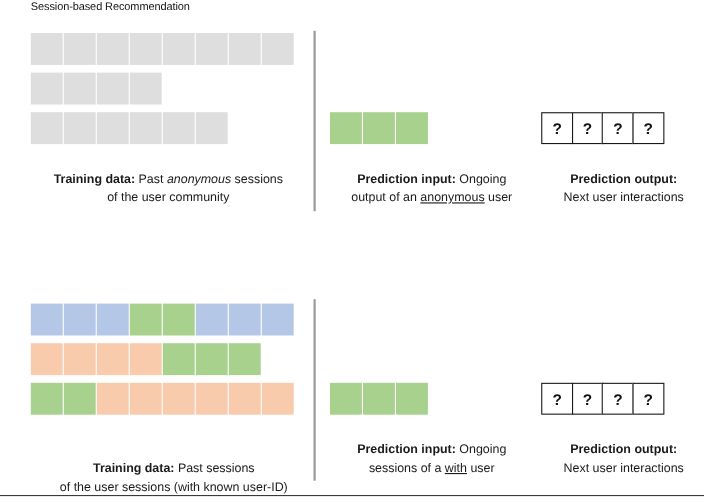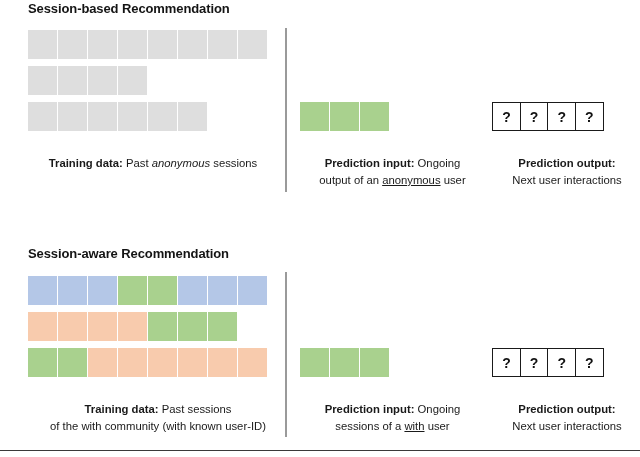--- a/index.html
+++ b/index.html
@@ -15,22 +15,22 @@
     color: #1a1a1a;
     overflow: hidden;
   }
   .page {
     position: absolute;
     inset: 0;
   }
   
   .section-title {
     position: absolute;
-    font-size: 13px;
-    font-weight: bold;
+    font-size: 10px;
+    font-weight: normal;
     letter-spacing: -0.1px;
     color: #141414;
     white-space: nowrap;
   }
   #title-top  { left: 28px; top: 1px; }
   #title-bottom { left: 28px; top: 246px; }
 
   
   .seq-row {
     position: absolute;
@@ -136,33 +136,33 @@
 
   <div class="qbox-row" id="top-output" style="left:492px; top:102px;">
       <div class="qbox">?</div>
       <div class="qbox">?</div>
       <div class="qbox">?</div>
       <div class="qbox">?</div>
     </div>
 
   <div class="caption" style="left:28px; top:155px; width:250px;">
     <b>Training data:</b><span> Past </span><i>anonymous</i><span> sessions</span><br>
+    <span>of the user community</span>
   </div>
 
   <div class="caption" style="left:300px; top:155px; width:185px;">
     <b>Prediction input:</b><span> Ongoing</span><br>
     <span>output of an </span><u>anonymous</u><span> user</span>
   </div>
 
   <div class="caption" style="left:492px; top:155px; width:150px;">
     <b>Prediction output:</b><br>
     <span>Next user interactions</span>
   </div>
 
-  <div class="section-title" id="title-bottom">Session-aware Recommendation</div>
 
   <div class="seq-row" id="bot-row-0" style="left:28px; top:276px;">
       <div class="cell blue"></div>
       <div class="cell blue"></div>
       <div class="cell blue"></div>
       <div class="cell green"></div>
       <div class="cell green"></div>
       <div class="cell blue"></div>
       <div class="cell blue"></div>
       <div class="cell blue"></div>
@@ -195,23 +195,23 @@
       <div class="cell green"></div>
     </div>
 
   <div class="qbox-row" id="bot-output" style="left:492px; top:348px;">
       <div class="qbox">?</div>
       <div class="qbox">?</div>
       <div class="qbox">?</div>
       <div class="qbox">?</div>
     </div>
 
-  <div class="caption" style="left:28px; top:401px; width:260px;">
+  <div class="caption" style="left:28px; top:418px; width:260px;">
     <b>Training data:</b><span> Past sessions</span><br>
-    <span>of the with community (with known user-ID)</span>
+    <span>of the user sessions (with known user-ID)</span>
   </div>
 
   <div class="caption" style="left:300px; top:401px; width:185px;">
     <b>Prediction input:</b><span> Ongoing</span><br>
     <span>sessions of a </span><u>with</u><span> user</span>
   </div>
 
   <div class="caption" style="left:492px; top:401px; width:150px;">
     <b>Prediction output:</b><br>
     <span>Next user interactions</span>

